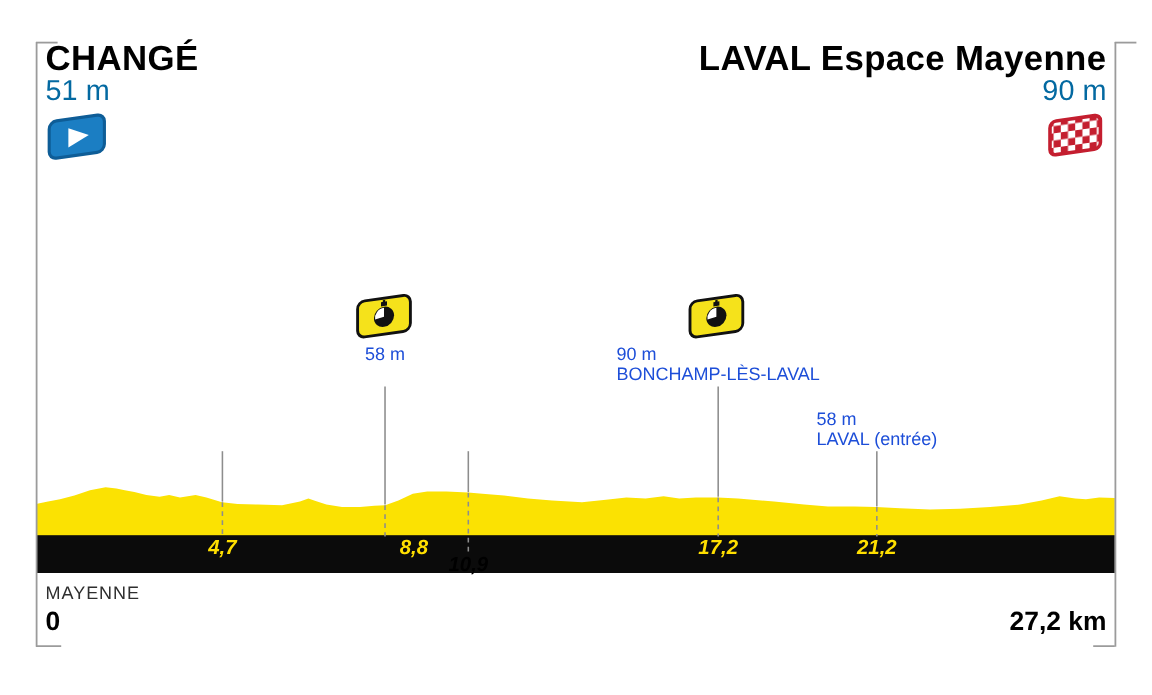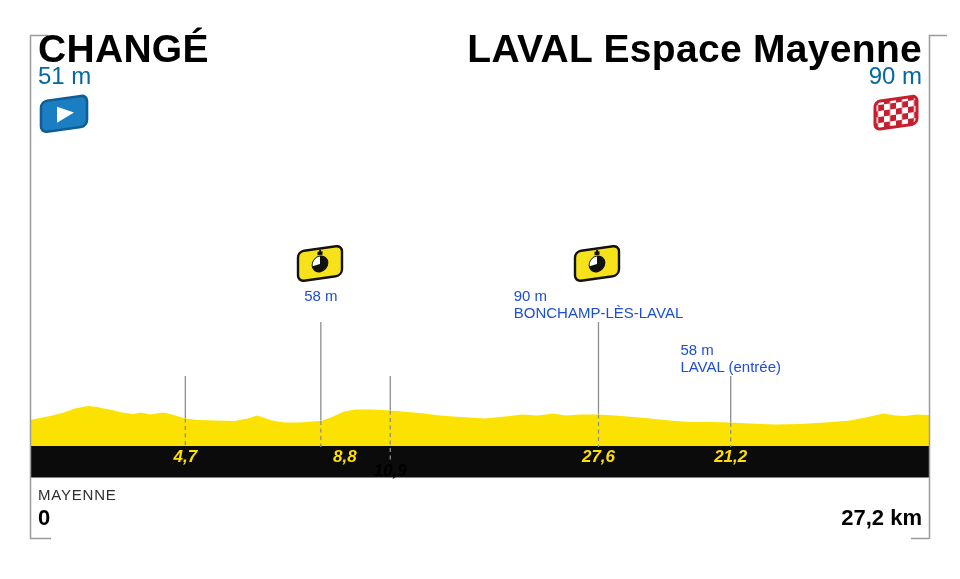--- a/index.html
+++ b/index.html
@@ -3,21 +3,21 @@
 <meta charset="utf-8">
 <style>
   html,body{margin:0;padding:0;background:#fff;}
   body{font-family:"Liberation Sans","DejaVu Sans",sans-serif;}
   .stage{position:relative;width:960px;height:579px;background:#fff;overflow:hidden;}
   svg.chart{position:absolute;left:0;top:0;z-index:1;}
   .layer{position:absolute;left:0;top:0;width:960px;height:579px;z-index:2;pointer-events:none;}
   .hdr{position:absolute;top:34px;z-index:3;}
   .hdr.start{left:38px;text-align:left;}
   .hdr.finish{right:38px;text-align:right;}
-  .city{font-size:39px;font-weight:bold;color:#000;letter-spacing:.3px;line-height:30px;}
+  .city{font-size:29px;font-weight:bold;color:#000;letter-spacing:.3px;line-height:30px;}
   .elev{font-size:24px;color:#0369a1;line-height:24px;}
   .hdr .flagbox{margin-top:4px;}
   .hdr.finish .flagbox{display:flex;justify-content:flex-end;}
   .wp{position:absolute;transform:translateX(-50%);text-align:left;white-space:nowrap;
       color:#1d4ed8;font-size:15px;line-height:16.5px;}
   .wp.high{top:288px;}
   .wp.low{top:342px;}
   .tcflag{position:absolute;width:52px;height:46px;top:243px;}
   .km{position:absolute;transform:translateX(-50%);font-size:17px;font-weight:bold;
       font-style:italic;white-space:nowrap;}
@@ -118,21 +118,21 @@
       </svg>
       <div class="wp low" style="left: 730.691px;">
         <div>58 m</div>
         <div>LAVAL (entrée)</div>
       </div>
     </div>
   <div class="layer" id="km-labels">
       <div class="km row1" style="left: 185.342px; color: rgb(255, 223, 0);">4,7</div>
       <div class="km row1" style="left: 320.853px; color: rgb(255, 223, 0); margin-left: 24px;">8,8</div>
       <div class="km row2" style="left: 390.261px; color: #000000;">10,9</div>
-      <div class="km row1" style="left: 598.485px; color: rgb(255, 223, 0);">27,6</div>
+      <div class="km row1" style="left: 598.485px; color: rgb(255, 223, 0);">17,2</div>
       <div class="km row1" style="left: 730.691px; color: rgb(255, 223, 0);">21,2</div>
     </div>
 
   <div class="region">MAYENNE</div>
   <div class="km0">0</div>
   <div class="kmend">27,2 km</div>
 
 </div>
 
 </body></html>

